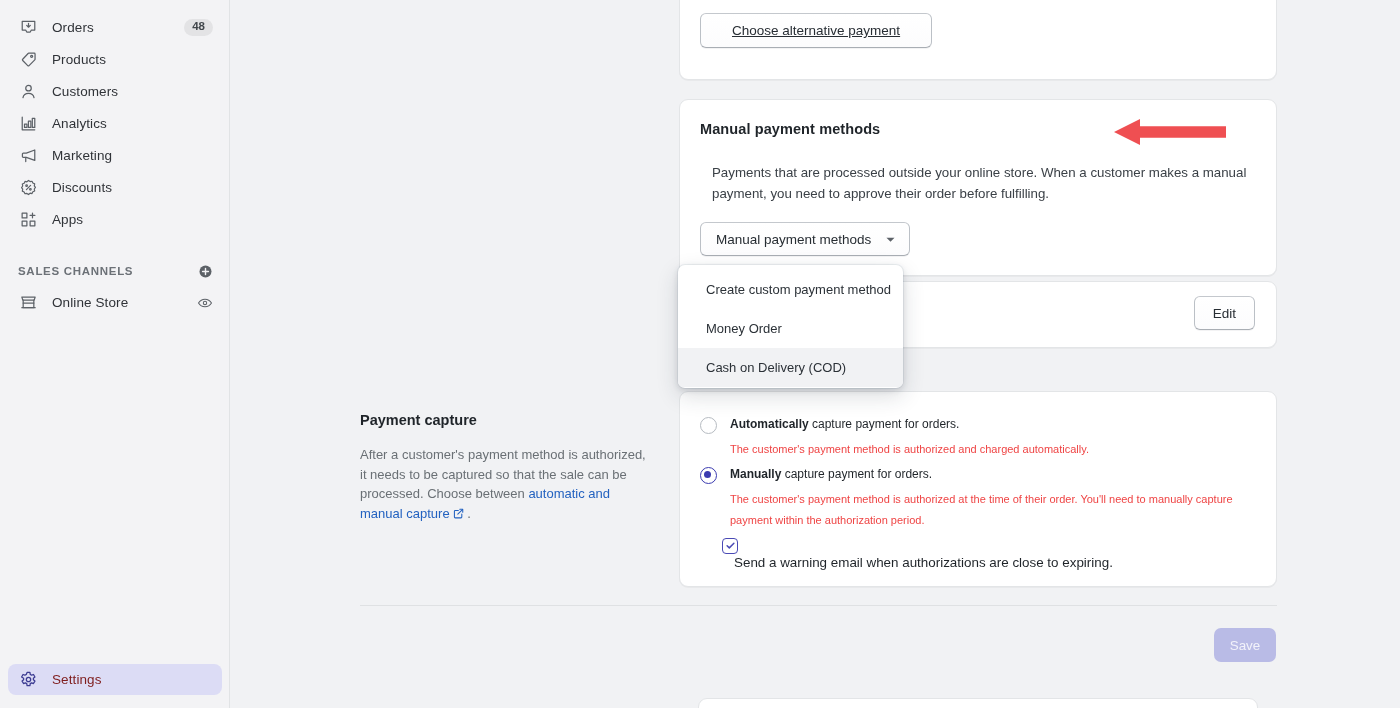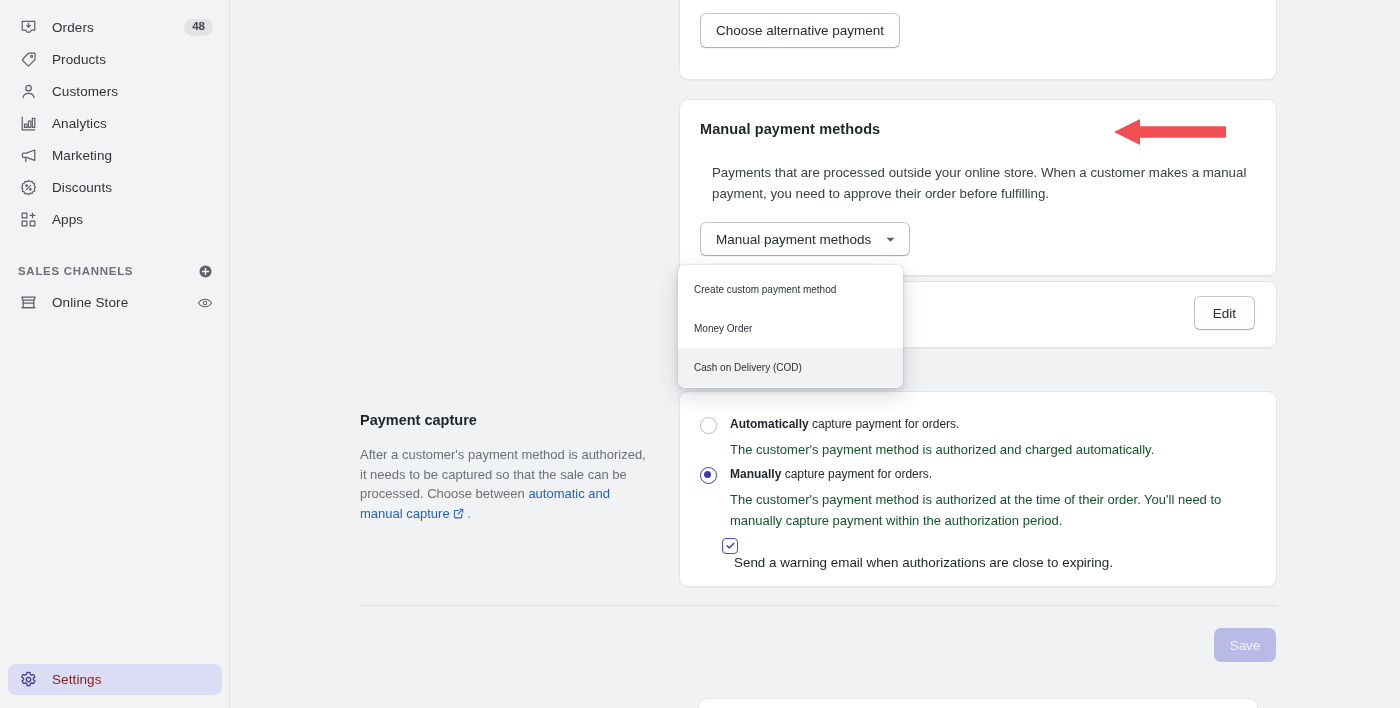--- a/index.html
+++ b/index.html
@@ -92,21 +92,21 @@
     border-top-color: #c4c8cd;
     border-bottom-color: #a9aeb4;
     background: linear-gradient(180deg,#ffffff 0%,#fcfcfd 100%);
     border-radius: 6px;
     font-size: 13.5px; color: #272d33;
     cursor: pointer; white-space: nowrap;
     box-shadow: 0 1px 0 rgba(22,29,37,.05);
   }
   #btn-choose-alt {
     position: absolute; left: 20px; top: 58px;
-    height: 35px; padding: 0 15px;
+    height: 35px; padding: 0 31px; text-decoration: underline;
   }
 
   
   #card-manual {
     left: 449px; top: 99px; width: 598px; height: 177px;
   }
   .card-title {
     position: absolute; left: 20px; top: 21px;
     font-size: 14.5px; font-weight: 600; color: #1f2429;
     letter-spacing: .1px;
@@ -139,22 +139,22 @@
     width: 225px; height: 123px;
     background: #ffffff;
     border-radius: 7px;
     box-shadow: 0 0 0 1px rgba(6,44,82,.06), 0 2px 6px rgba(33,43,54,.14), 0 8px 22px rgba(33,43,54,.16);
     overflow: hidden;
     padding-top: 5px;
     z-index: 40;
   }
   .dd-item {
     height: 39px; display: flex; align-items: center;
-    padding: 0 16px;
-    font-size: 10px; color: #2b3137;
+    padding: 0 28px;
+    font-size: 13px; color: #2b3137;
     cursor: pointer; white-space: nowrap;
   }
   .dd-item.hover { background: #f1f2f4; }
 
   
   #pc-left {
     position: absolute; left: 130px; top: 412px; width: 295px;
   }
   .sec-title {
     font-size: 14.5px; font-weight: 600; color: #1f2429;
@@ -181,21 +181,21 @@
     content: ""; position: absolute;
     left: 3.3px; top: 3.3px; width: 7px; height: 7px;
     border-radius: 50%; background: #3b3bb0;
   }
   .opt-main {
     font-size: 12px; color: #1f2429; margin-left: 13px; line-height: 17px;
   }
   .opt-main b { font-weight: 700; }
   .opt-sub {
     position: absolute;
-    font-size: 13px; line-height: 21px; color: #14532d;
+    font-size: 11px; line-height: 21px; color: #ef4444;
   }
   .chk-row { position: absolute; display: flex; align-items: flex-start; flex-direction: column; }
   .checkbox {
     width: 16px; height: 16px; border-radius: 4px;
     border: 1.5px solid #4a4ab5; background: #fff;
     flex: 0 0 16px; margin-top: 1px; cursor: pointer;
     display: flex; align-items: center; justify-content: center;
   }
   .chk-label { font-size: 13.4px; color: #1f2429; margin-left: 12px; line-height: 18px;}
 

